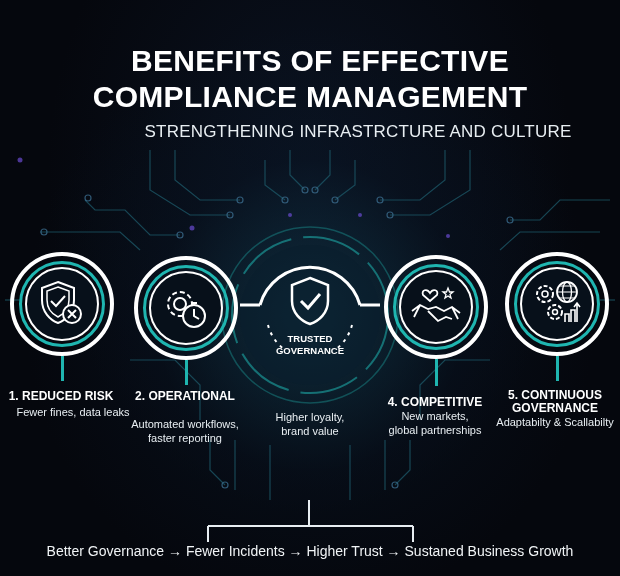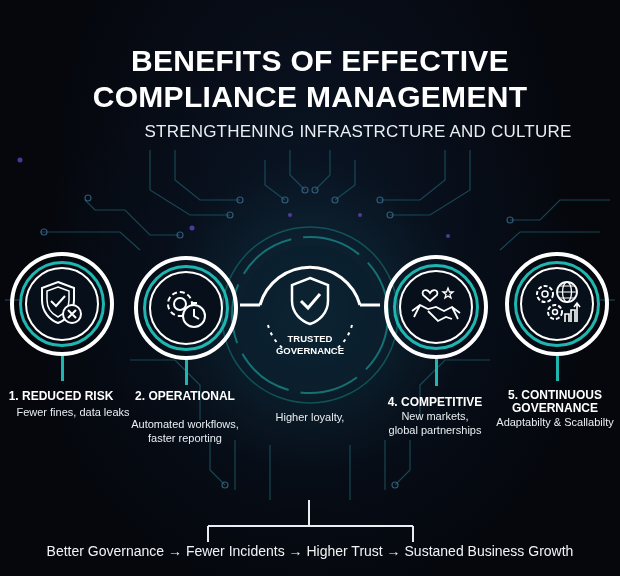--- a/index.html
+++ b/index.html
@@ -133,20 +133,21 @@
   <div class="label" style="left:120px;top:390px;width:130px;">
     <div>2. OPERATIONAL</div>
   </div>
   <div class="desc" style="left:120px;top:417px;width:130px;">
     <div>Automated workflows,</div>
     <div>faster reporting</div>
   </div>
 
   <div class="desc" style="left:245px;top:410px;width:130px;">
     <div>Higher loyalty,</div>
+    <div>brand value</div>
   </div>
 
   <div class="ring" style="left:384px;top:255px;">
     <div class="inner"></div>
       <div class="inner2"></div>
     <svg width="52" height="52" viewBox="0 0 52 52">
       <path d="M20 12 C17 7 11 9 13 14 L20 20 L27 14 C29 9 23 7 20 12 Z" fill="none" stroke="#fff" stroke-width="1.8"></path>
       <path d="M38 7 L39.5 11 L43 11 L40 13.5 L41 17 L38 15 L35 17 L36 13.5 L33 11 L36.5 11 Z" fill="none" stroke="#fff" stroke-width="1.3"></path>
       <path d="M2 30 L10 24 L18 28 L26 26 L34 30 L42 26 L50 32 M10 24 L4 36 M42 26 L48 38 M18 30 L28 40 L36 36 L42 38" fill="none" stroke="#fff" stroke-width="1.8"></path>
     </svg>

